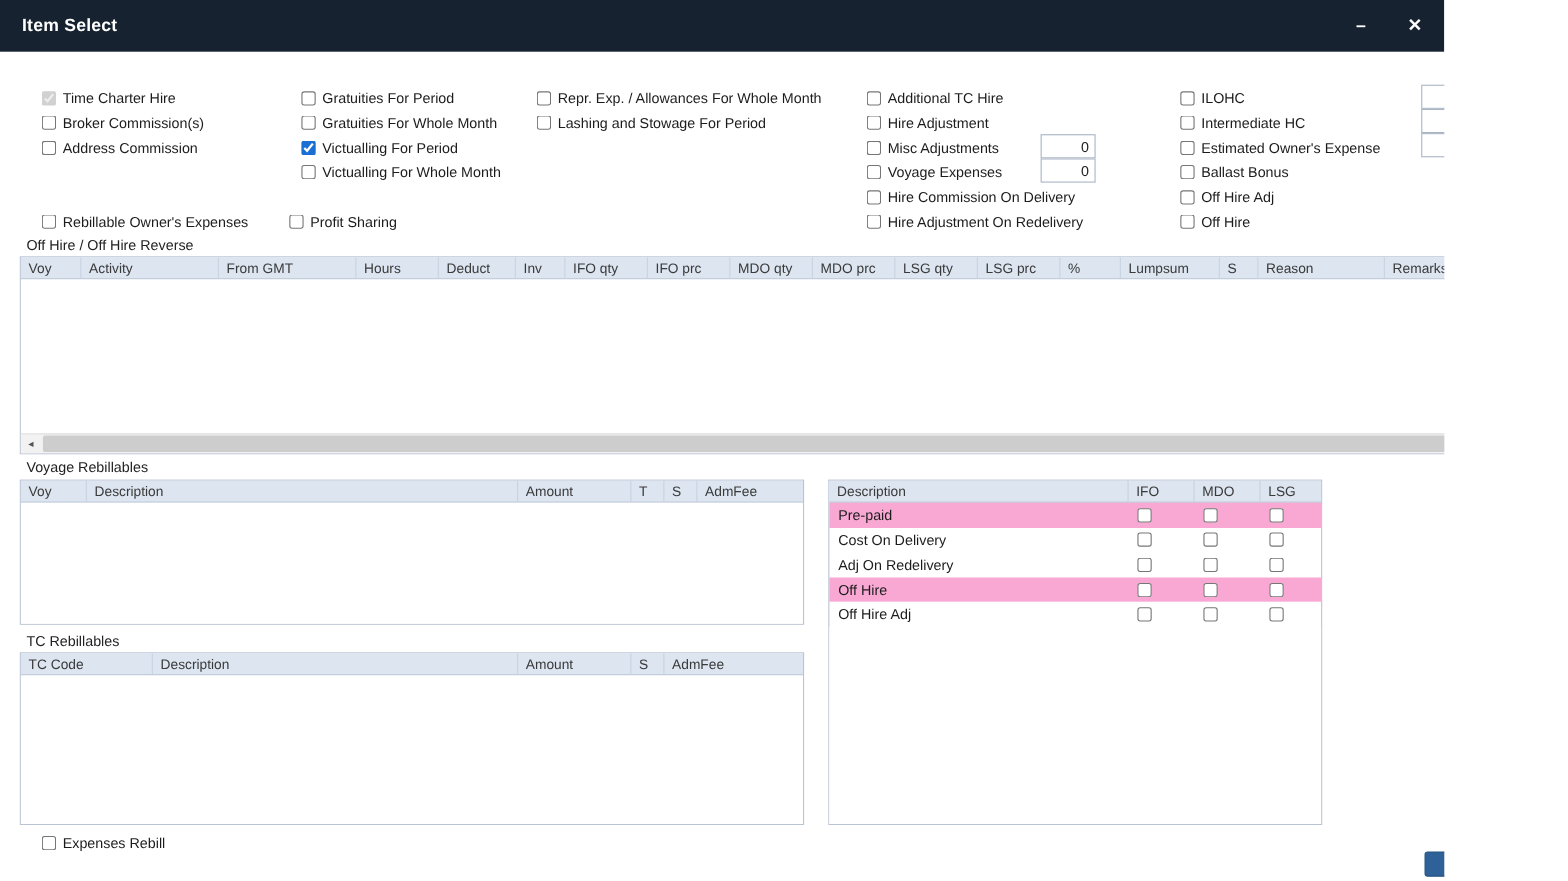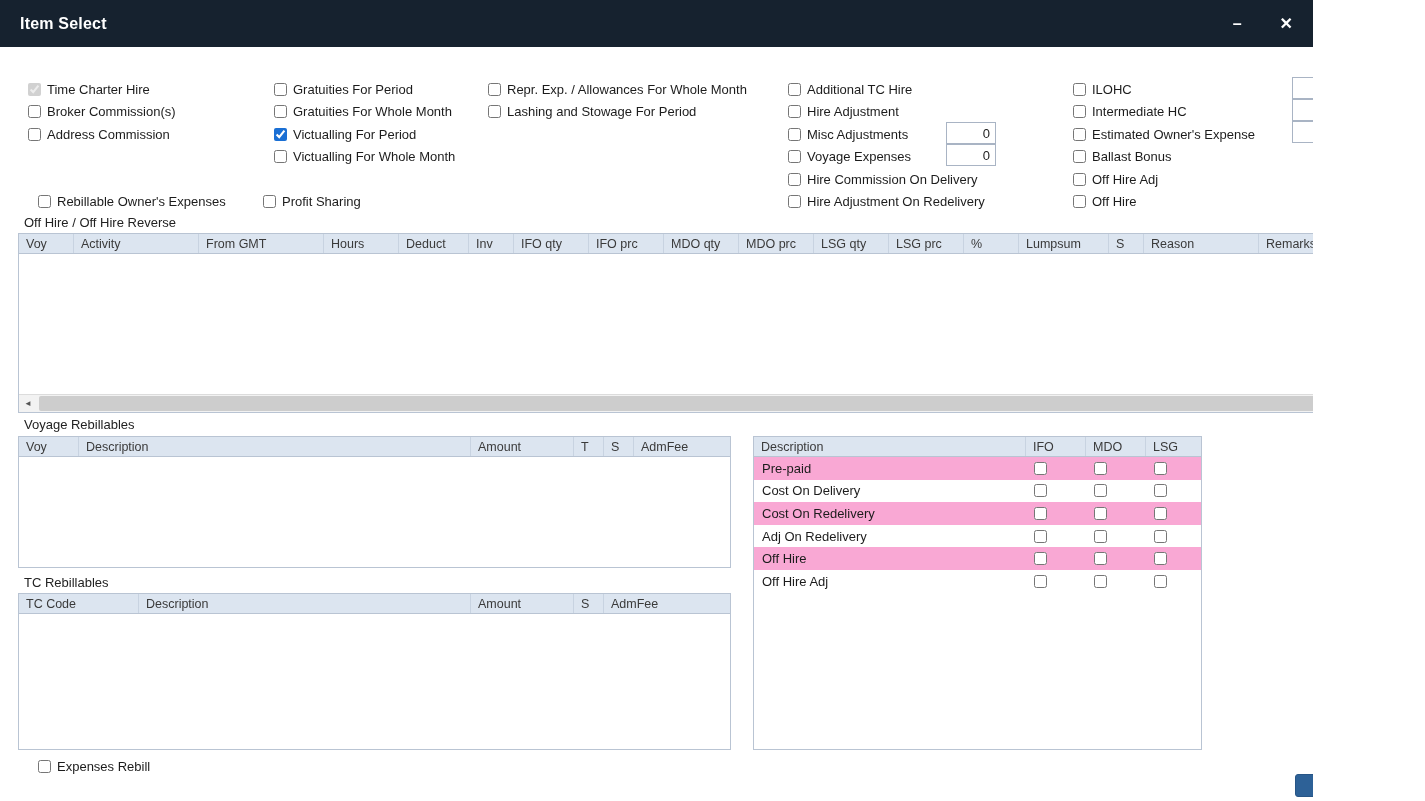--- a/index.html
+++ b/index.html
@@ -52,21 +52,21 @@
 <div class="dialog">
 
   <div class="titlebar">
     <div class="title">Item Select</div>
     <div class="tb-actions">
       <div class="tb-btn"><span>–</span></div>
       <div class="tb-btn"><span>✕</span></div>
     </div>
   </div>
 
-  <div class="cbcol" style="left:28px">
+  <div class="cbcol" style="left:38px">
     <label class="cb">
       <input type="checkbox" disabled="" checked="" style="">
       <span>Time Charter Hire</span>
     </label>
     <label class="cb">
       <input type="checkbox" style="">
       <span>Broker Commission(s)</span>
     </label>
     <label class="cb">
       <input type="checkbox" style="">
@@ -257,32 +257,20 @@
       <div class="bcell">
           <input type="checkbox" style="">
         </div>
       <div class="bcell">
           <input type="checkbox" style="">
         </div>
       <div class="bcell fill">
           <input type="checkbox" style="">
         </div>
     </div>
-    <div class="brow alt">
-      <div class="bdesc">Cost On Redelivery</div>
-      <div class="bcell">
-          <input type="checkbox" style="">
-        </div>
-      <div class="bcell">
-          <input type="checkbox" style="">
-        </div>
-      <div class="bcell fill">
-          <input type="checkbox" style="">
-        </div>
-    </div>
     <div class="brow">
       <div class="bdesc">Adj On Redelivery</div>
       <div class="bcell">
           <input type="checkbox" style="">
         </div>
       <div class="bcell">
           <input type="checkbox" style="">
         </div>
       <div class="bcell fill">
           <input type="checkbox" style="">

